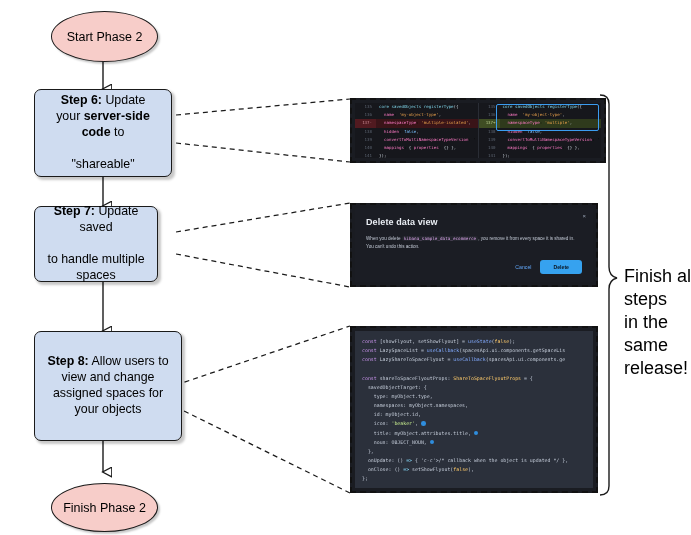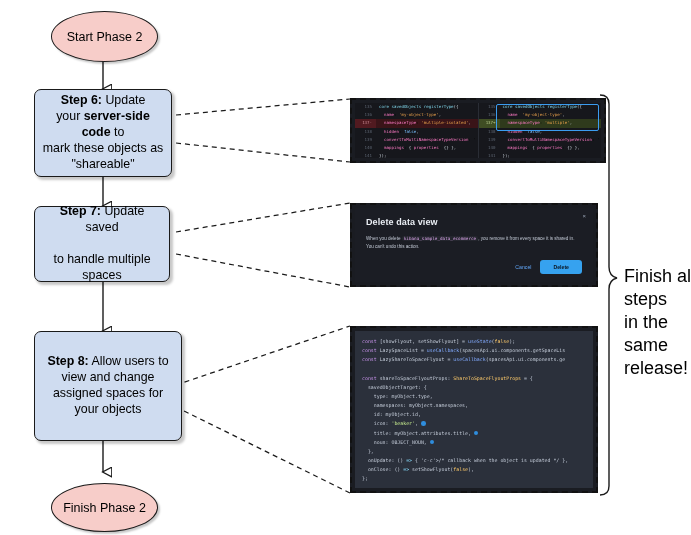--- a/index.html
+++ b/index.html
@@ -105,26 +105,26 @@
   </svg>
 
   <div class="term" style="left:23px;top:11px;width:105px;height:49px;">
     <span>Start Phase 2</span>
   </div>
 
   <div class="proc" style="left:6px;top:89px;width:138px;height:88px;">
     <div>
       <b>Step 6:</b><span> Update</span><br>
       <span>your </span><b>server-side code</b><span> to</span><br>
-      <span>mark these objects as</span><br>
+      <br>
       <span>"shareable"</span>
     </div>
   </div>
 
-  <div class="proc" style="left:6px;top:206px;width:136px;height:76px;">
+  <div class="proc" style="left:6px;top:206px;width:124px;height:76px;">
     <div>
       <b>Step 7:</b><span> Update saved</span><br>
       <br>
       <span>to handle multiple spaces</span>
     </div>
   </div>
 
   <div class="proc" style="left:6px;top:331px;width:148px;height:110px;">
     <div>
       <b>Step 8:</b><span> Allow users to</span><br>

